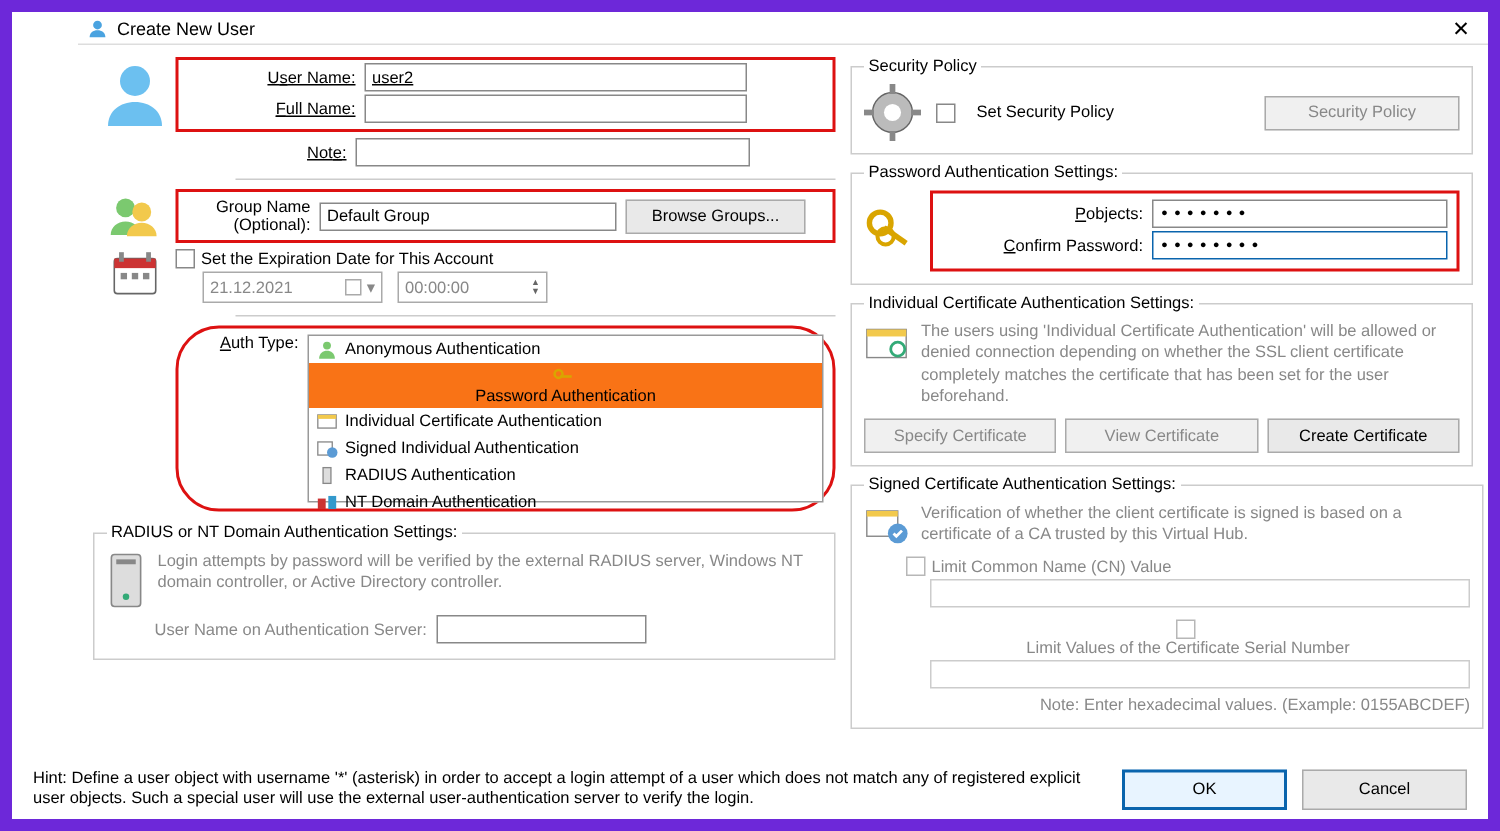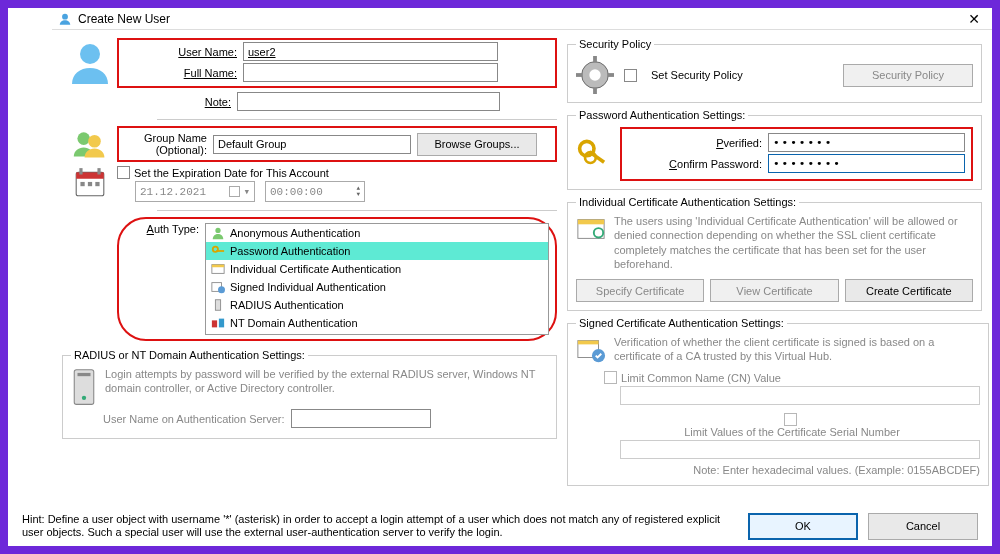--- a/index.html
+++ b/index.html
@@ -122,21 +122,21 @@
     border: 1px solid #999;
     background: #fff;
     height: 112px;
   }
   .auth-item {
     display: flex;
     align-items: center;
     padding: 2px 4px;
     font-size: 11px;
   }
-  .auth-item.selected { background: #5eead4; }
+  .auth-item.selected { background: #f97316; flex-direction: column; }
   .auth-item .ic { width: 16px; height: 14px; margin-right: 4px; }
   .footer {
     position: absolute;
     bottom: 6px;
     left: 14px;
     right: 14px;
     display: flex;
     align-items: flex-start;
     gap: 16px;
     justify-content: center;
@@ -234,21 +234,21 @@
               <rect x="7" y="15" width="4" height="4" fill="#888"></rect>
               <rect x="14" y="15" width="4" height="4" fill="#888"></rect>
               <rect x="21" y="15" width="4" height="4" fill="#888"></rect>
             </svg>
         </div>
         <div style="flex:1;">
           <div class="row">
             <span class="checkbox"></span>
             <span><span class="u">S</span><span>et the Expiration Date for This Account</span></span>
           </div>
-          <div class="row" style="margin-left:18px;font-family:Liberation Mono, monospace;">
+          <div class="row" style="margin-left:18px;">
             <div class="date-input">
               <span>21.12.2021</span>
               <span style="display:flex;align-items:center;gap:3px;"><span style="width:11px;height:11px;border:1px solid #aaa;"></span>▾</span>
             </div>
             <div style="width:10px;"></div>
             <div class="time-input">
               <span>00:00:00</span>
               <span class="spinner">
                   <span>▲</span>
                   <span>▼</span>
@@ -351,21 +351,21 @@
       <fieldset class="group">
         <legend>Password Authentication Settings:</legend>
         <div style="display:flex; align-items:center; gap:8px;">
           <svg width="36" height="36" viewBox="0 0 40 40">
               <circle cx="12" cy="14" r="8" fill="none" stroke="#d9a500" stroke-width="4"></circle>
               <rect x="16" y="16" width="20" height="4" fill="#d9a500" transform="rotate(35 16 16)"></rect>
               <circle cx="16" cy="24" r="6" fill="none" stroke="#d9a500" stroke-width="3"></circle>
             </svg>
           <div class="redbox" style="flex:1;">
             <div class="row">
-              <div class="label" style="width:140px;"><span class="u">P</span><span>verified:</span></div>
+              <div class="label" style="width:140px;"><span class="u">P</span><span>objects:</span></div>
               <input type="text" style="flex: 1 1 0%; font-family: monospace; letter-spacing: 2px;" value="•••••••">
             </div>
             <div class="row">
               <div class="label" style="width:140px;"><span class="u">C</span><span>onfirm Password:</span></div>
               <input type="text" style="flex: 1 1 0%; font-family: monospace; letter-spacing: 2px; border: 1px solid rgb(10, 100, 173);" value="••••••••">
             </div>
           </div>
         </div>
       </fieldset>
 

